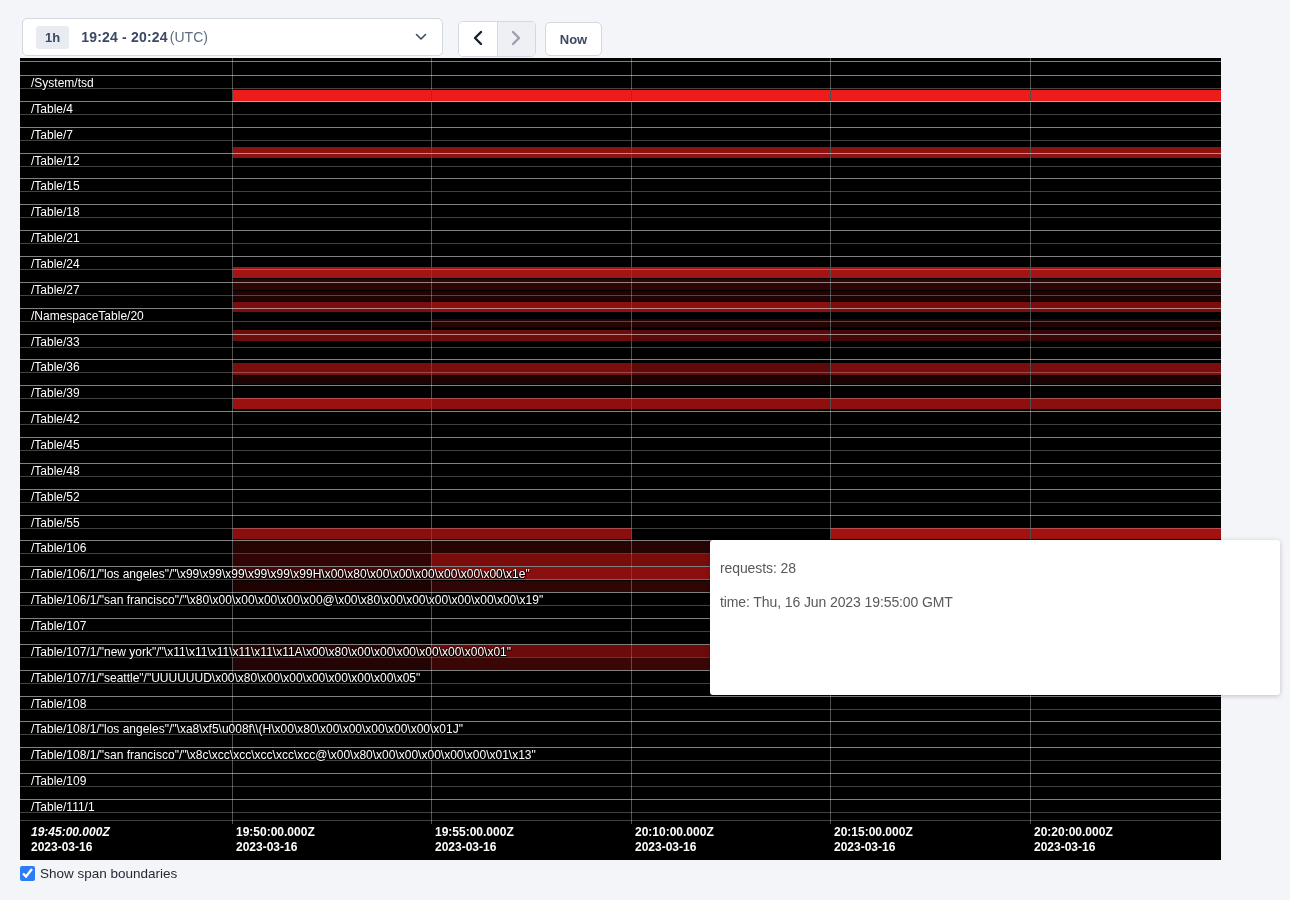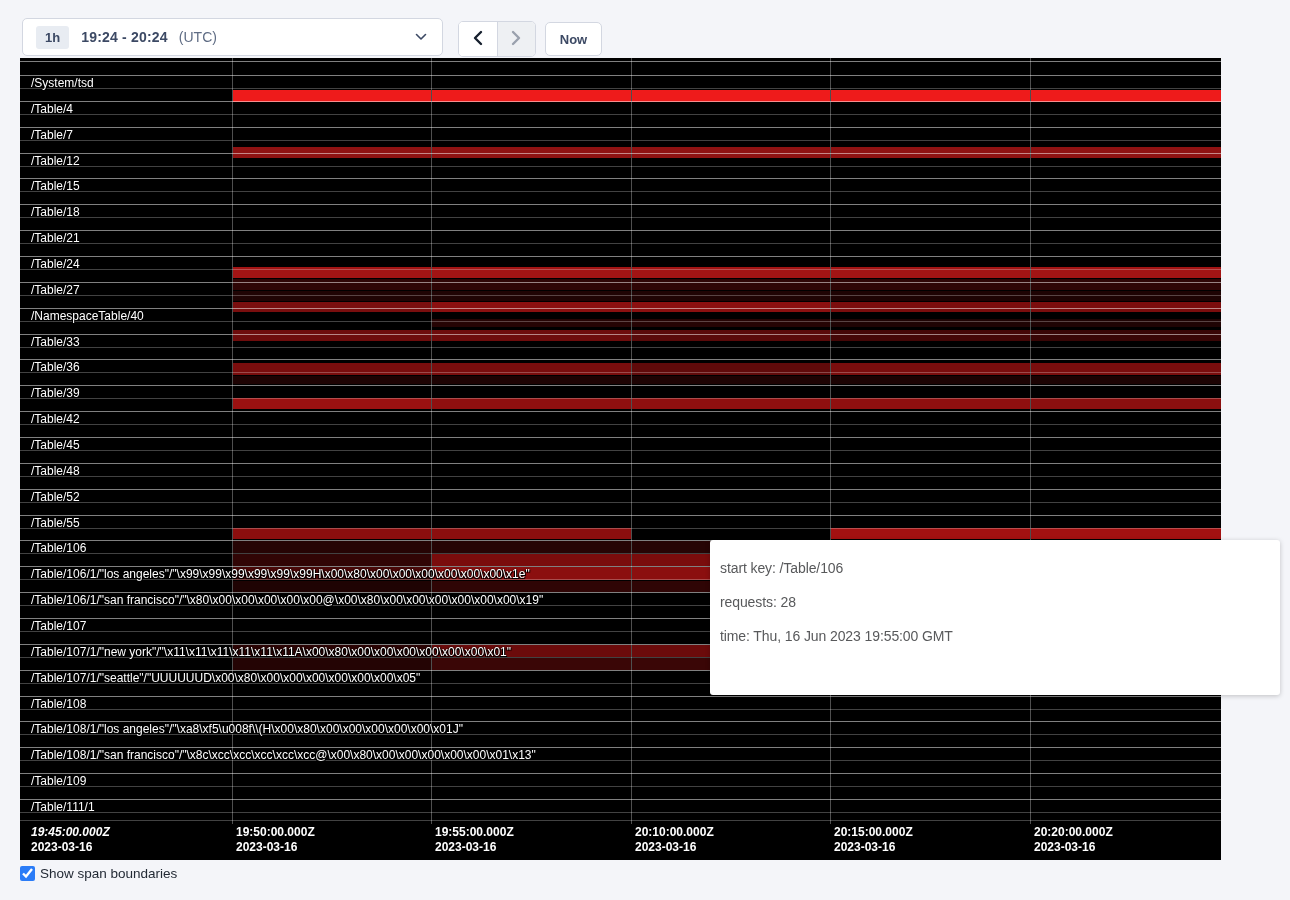--- a/index.html
+++ b/index.html
@@ -13,21 +13,21 @@
   .time-select{
     position:absolute;left:22px;top:18px;width:421px;height:38px;
     background:#fff;border:1px solid #d3d7e1;border-radius:5px;
     display:flex;align-items:center;box-sizing:border-box;cursor:pointer;
   }
   .range-badge{
     margin-left:13px;background:#e8ecf2;border-radius:3px;
     padding:4px 9px;font-size:13px;font-weight:bold;color:#3c4964;
   }
   .range-text{margin-left:12px;font-size:14px;font-weight:bold;color:#3c4964;letter-spacing:.2px;}
-  .range-tz{margin-left:11px;font-size:14px;color:#5f6c84;}
+  .range-tz{margin-left:2px;font-size:14px;color:#5f6c84;}
   .select-caret{margin-left:auto;margin-right:15px;display:flex;align-items:center;}
   .nav-group{
     position:absolute;left:458px;top:21px;width:78px;height:36px;
     border:1px solid #d3d7e1;border-radius:5px;background:#fff;
     display:flex;box-sizing:border-box;overflow:hidden;
   }
   .nav-btn{flex:1;display:flex;align-items:center;justify-content:center;cursor:pointer;background:#fff;border:none;padding:0;}
   .nav-btn.disabled{background:#eef0f3;cursor:default;}
   .nav-btn + .nav-btn{border-left:1px solid #d3d7e1;}
   .now-btn{
@@ -260,21 +260,21 @@
     <div class="hline dim" style="top: 762px;"></div>
     <div class="row-label" style="top: 18px;">/System/tsd</div>
     <div class="row-label" style="top: 44px;">/Table/4</div>
     <div class="row-label" style="top: 70px;">/Table/7</div>
     <div class="row-label" style="top: 96px;">/Table/12</div>
     <div class="row-label" style="top: 121px;">/Table/15</div>
     <div class="row-label" style="top: 147px;">/Table/18</div>
     <div class="row-label" style="top: 173px;">/Table/21</div>
     <div class="row-label" style="top: 199px;">/Table/24</div>
     <div class="row-label" style="top: 225px;">/Table/27</div>
-    <div class="row-label" style="top: 251px;">/NamespaceTable/40</div>
+    <div class="row-label" style="top: 251px;">/NamespaceTable/20</div>
     <div class="row-label" style="top: 277px;">/Table/33</div>
     <div class="row-label" style="top: 302px;">/Table/36</div>
     <div class="row-label" style="top: 328px;">/Table/39</div>
     <div class="row-label" style="top: 354px;">/Table/42</div>
     <div class="row-label" style="top: 380px;">/Table/45</div>
     <div class="row-label" style="top: 406px;">/Table/48</div>
     <div class="row-label" style="top: 432px;">/Table/52</div>
     <div class="row-label" style="top: 458px;">/Table/55</div>
     <div class="row-label" style="top: 483px;">/Table/106</div>
     <div class="row-label" style="top: 509px;">/Table/106/1/"los angeles"/"\x99\x99\x99\x99\x99\x99H\x00\x80\x00\x00\x00\x00\x00\x00\x1e"</div>
@@ -295,21 +295,20 @@
     <div class="axis-label" style="left: 415px; top: 782px;">2023-03-16</div>
     <div class="axis-label" style="left: 615px; top: 767px;">20:10:00.000Z</div>
     <div class="axis-label" style="left: 615px; top: 782px;">2023-03-16</div>
     <div class="axis-label" style="left: 814px; top: 767px;">20:15:00.000Z</div>
     <div class="axis-label" style="left: 814px; top: 782px;">2023-03-16</div>
     <div class="axis-label" style="left: 1014px; top: 767px;">20:20:00.000Z</div>
     <div class="axis-label" style="left: 1014px; top: 782px;">2023-03-16</div>
   </div>
 
 <div class="kv-tooltip">
-  <div class="tip-line">start key: /Table/106</div>
   <div class="tip-line">requests: 28</div>
   <div class="tip-line">time: Thu, 16 Jun 2023 19:55:00 GMT</div>
 </div>
 
 <div class="footer">
   <input type="checkbox" id="spanBoundaries" checked="" style="">
   <label for="spanBoundaries">Show span boundaries</label>
 </div>
 
 </body></html>

